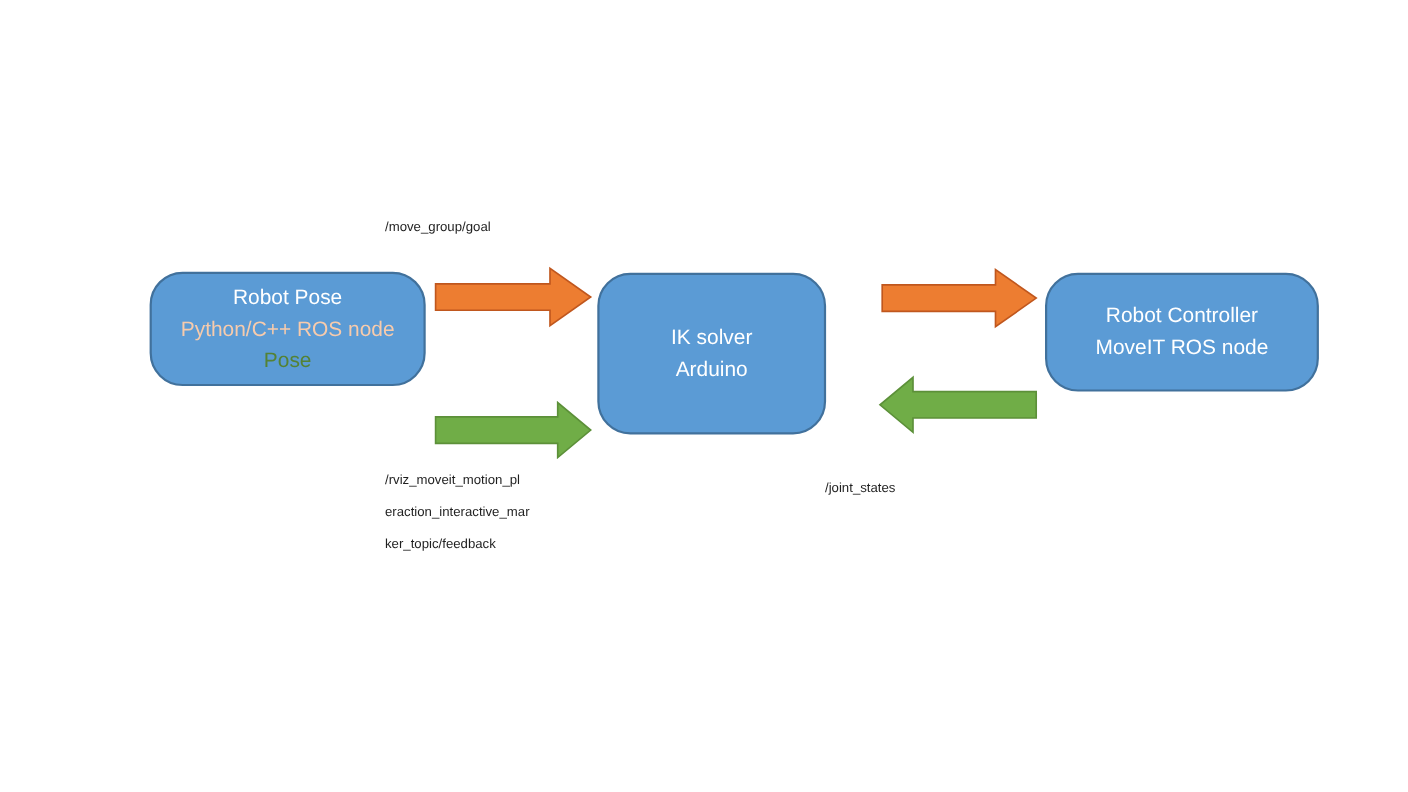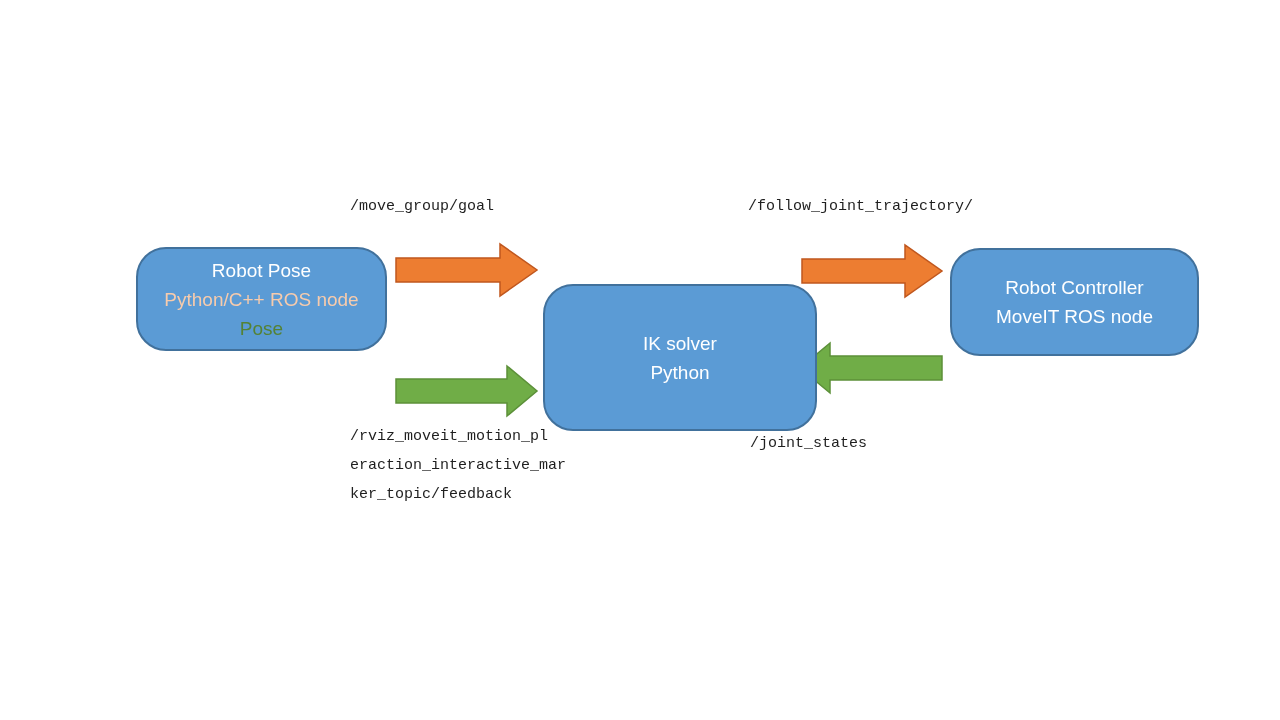--- a/index.html
+++ b/index.html
@@ -20,32 +20,31 @@
     display: flex;
     flex-direction: column;
     align-items: center;
     justify-content: center;
     color: var(--box-text);
     font-size: 19px;
     line-height: 29px;
     text-align: center;
   }
   #node-robot-pose       { left: 136px; top: 247px; width: 251px; height: 104px; }
-  #node-ik-solver        { left: 543px; top: 248px; width: 274px; height: 147px; margin-top: 36px; }
+  #node-ik-solver        { left: 543px; top: 248px; width: 208px; height: 147px; }
   #node-robot-controller { left: 950px; top: 248px; width: 249px; height: 108px; }
   .node .alt-orange { color: var(--python-text); }
   .node .alt-green  { color: var(--rviz-text); }
 
   .topic-label {
     position: absolute;
     color: var(--label-text);
-    font-size: 15px;
+    font-size: 12px;
     line-height: 29px;
     white-space: nowrap;
-    font-family: Liberation Mono, monospace;
   }
   #label-move-group-goal         { left: 350px; top: 192px; }
   #label-follow-joint-trajectory { left: 748px; top: 192px; }
   #label-rviz-feedback           { left: 350px; top: 422px; }
   #label-joint-states            { left: 750px; top: 429px; }
   #label-rviz-feedback span { display: block; }
 
   .arrow-layer { position: absolute; left: 0; top: 0; }
   polygon.orange { fill: var(--orange-arrow); stroke: var(--orange-arrow-border); stroke-width: 1.5; }
   polygon.green  { fill: var(--green-arrow);  stroke: var(--green-arrow-border);  stroke-width: 1.5; }
@@ -63,31 +62,30 @@
   </svg>
 
   <div class="node" id="node-robot-pose">
     <div>Robot Pose</div>
     <div class="alt-orange">Python/C++ ROS node</div>
     <div class="alt-green">Pose</div>
   </div>
 
   <div class="node" id="node-ik-solver">
     <div>IK solver</div>
-    <div>Python</div>
+    <div>Arduino</div>
   </div>
 
   <div class="node" id="node-robot-controller">
     <div>Robot Controller</div>
     <div>MoveIT ROS node</div>
   </div>
 
   <div class="topic-label" id="label-move-group-goal">/move_group/goal</div>
 
-  <div class="topic-label" id="label-follow-joint-trajectory">/follow_joint_trajectory/</div>
 
   <div class="topic-label" id="label-rviz-feedback">
     <span>/rviz_moveit_motion_pl</span>
     <span>eraction_interactive_mar</span>
     <span>ker_topic/feedback</span>
   </div>
 
   <div class="topic-label" id="label-joint-states">/joint_states</div>
 
 </div>

